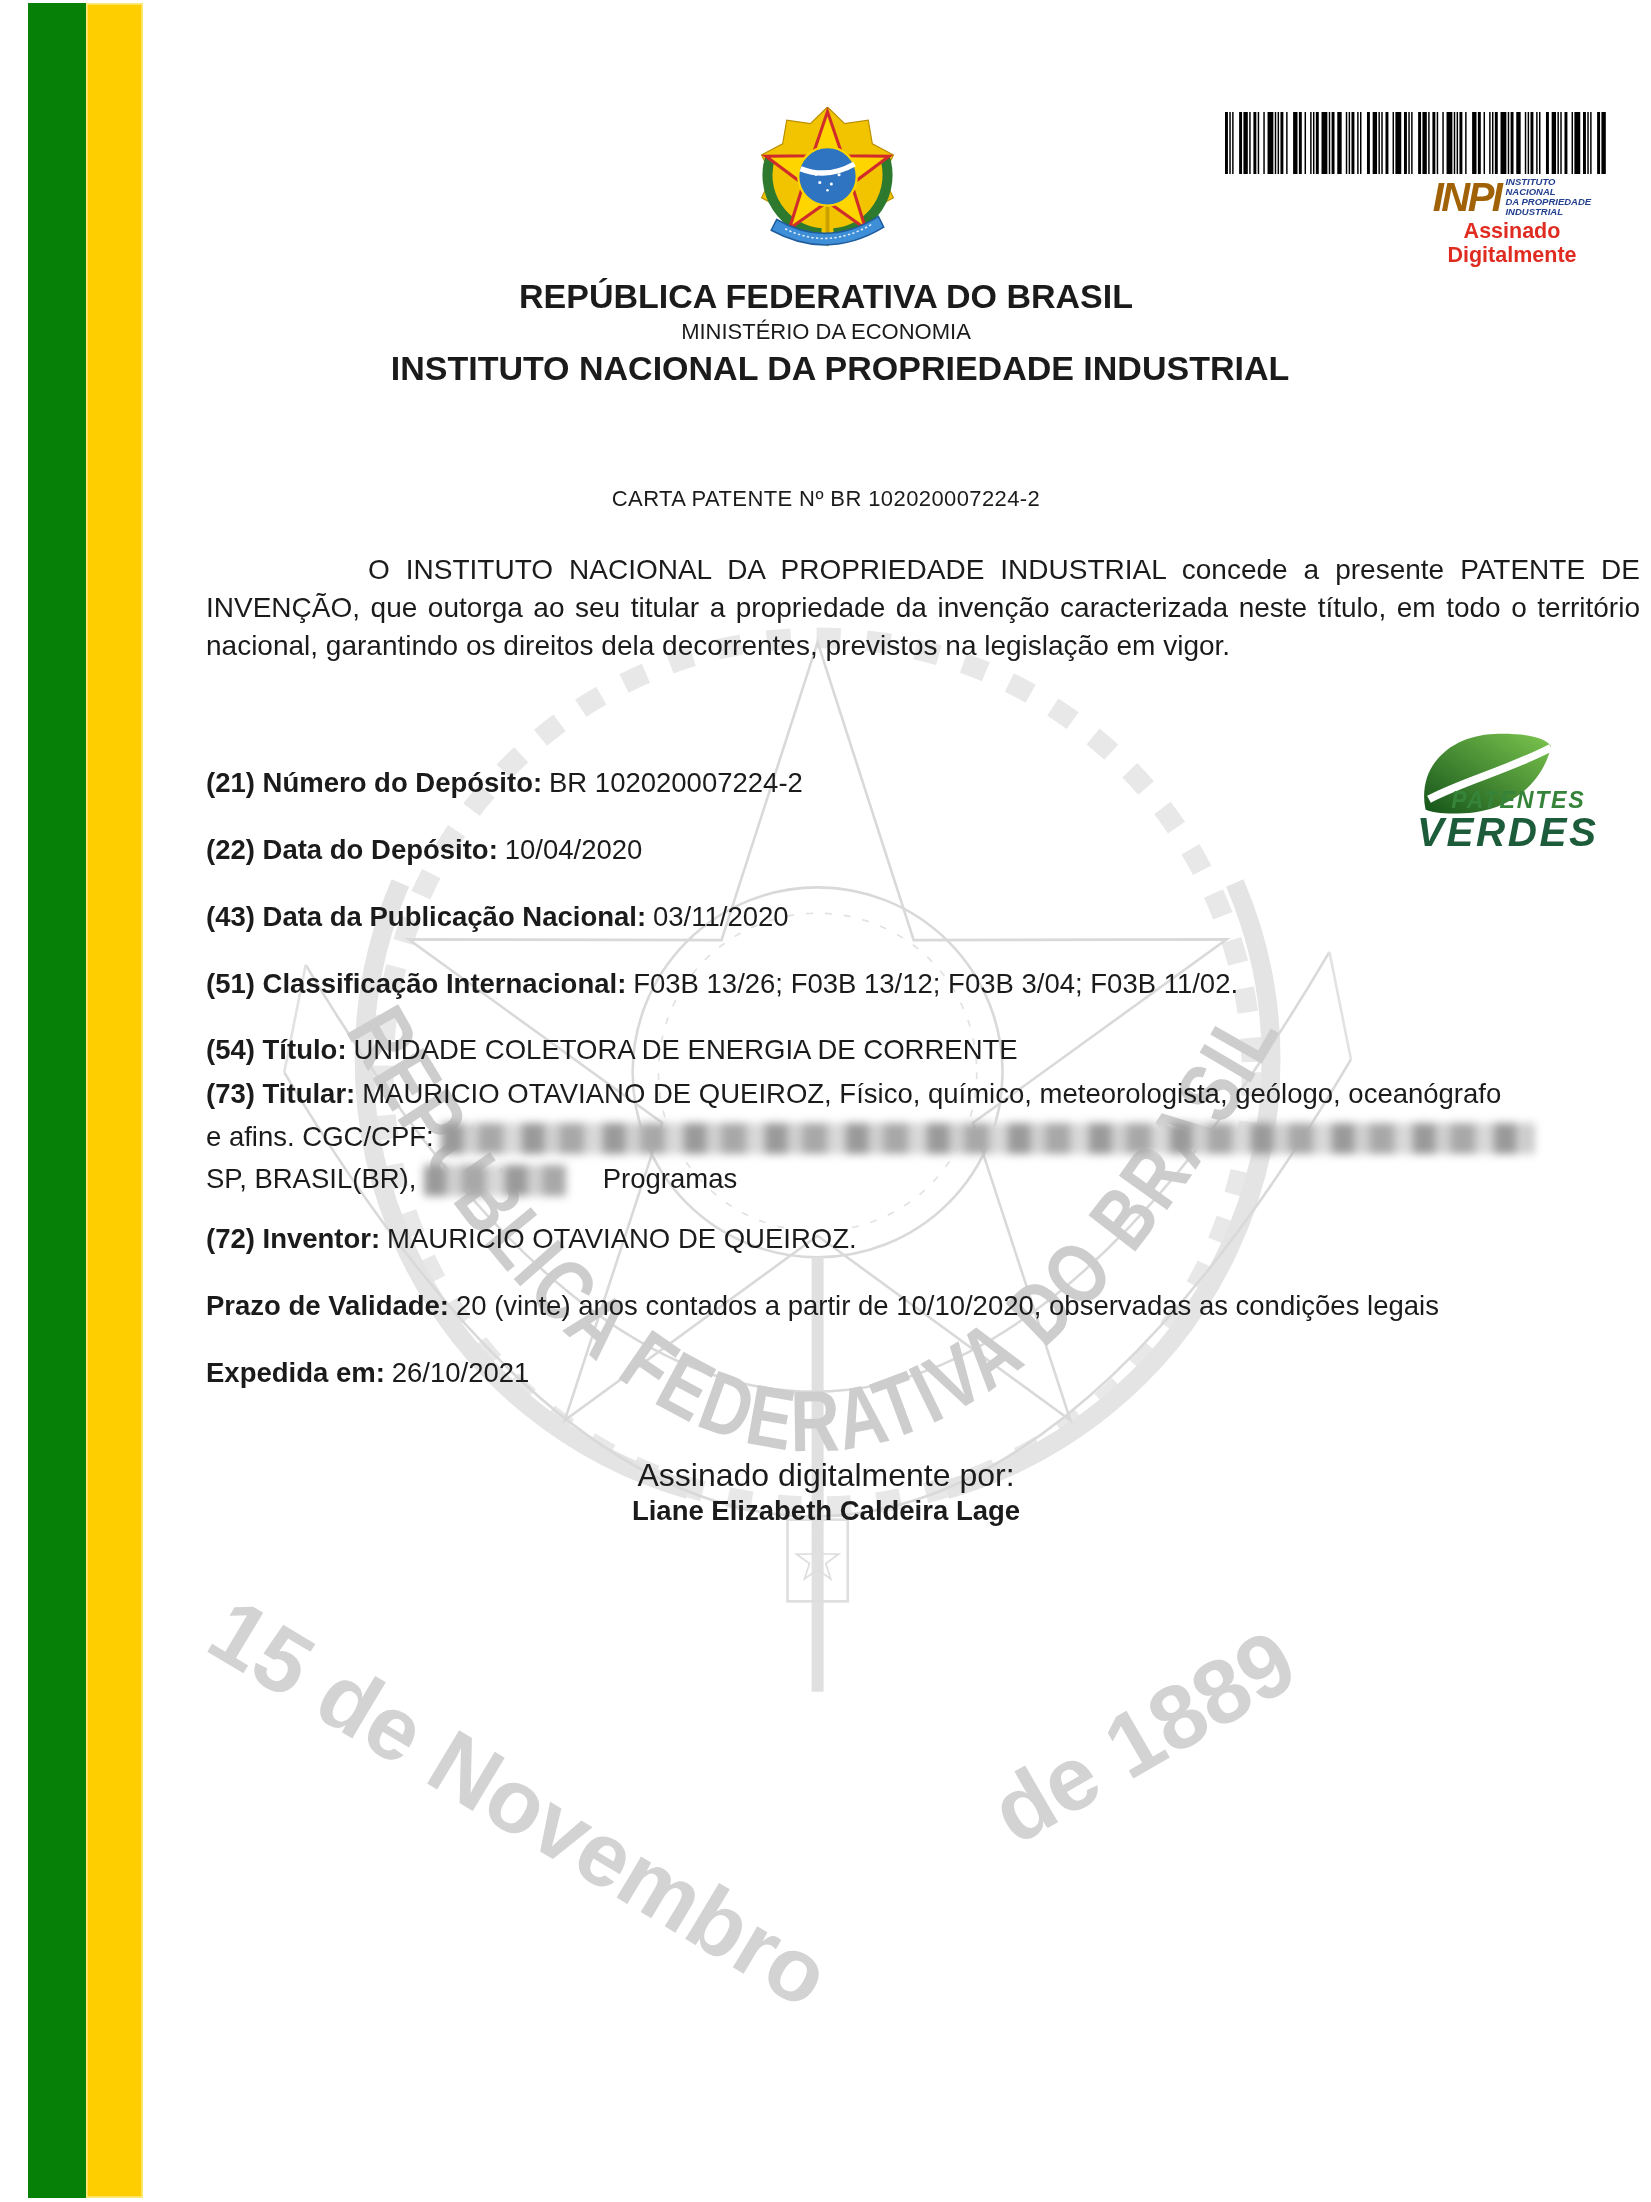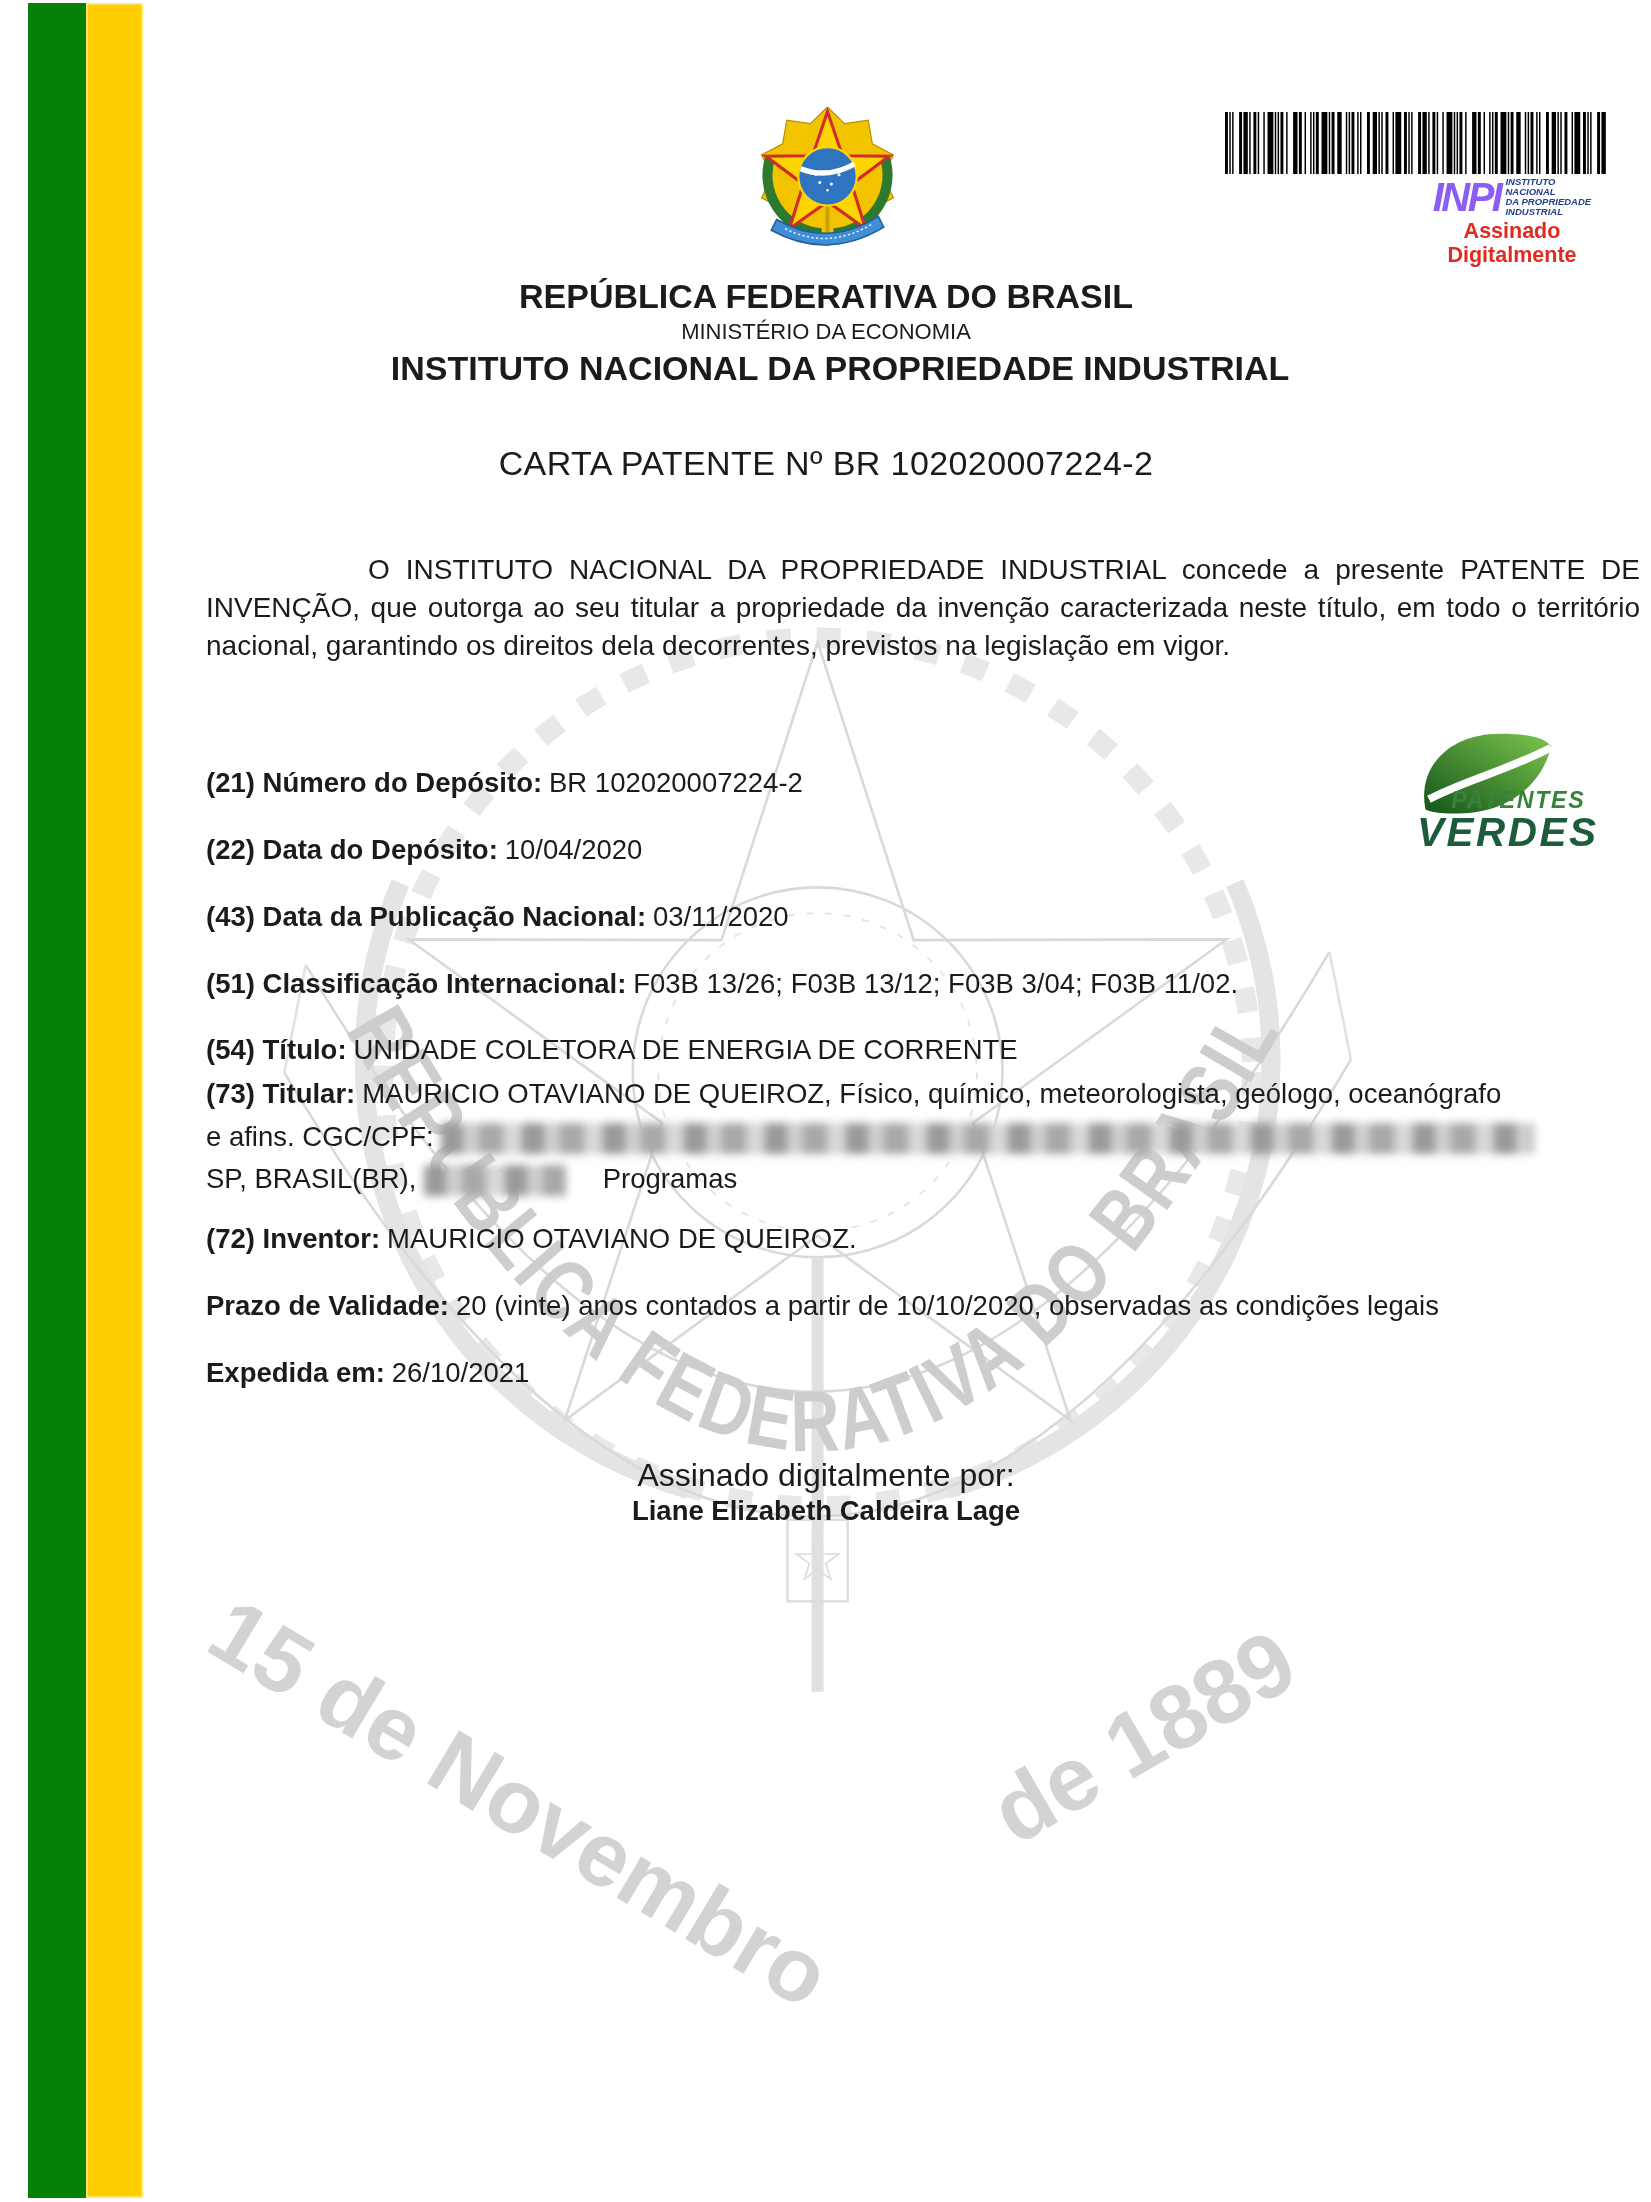--- a/index.html
+++ b/index.html
@@ -11,29 +11,29 @@
   .stripe{position:absolute;top:3.4px;bottom:5.2px;z-index:1;}
   .stripe-green{left:27.5px;width:59px;background:#068006;}
   .stripe-yellow{left:86px;width:57px;background:#ffce00;box-shadow:0 0 0 1.7px #ffe97a inset;}
   
   .watermark{position:absolute;left:138px;top:625px;z-index:2;pointer-events:none;}
   
   .barcode{position:absolute;left:1225px;top:112px;width:384px;height:62px;z-index:5;}
   
   .inpi-block{position:absolute;left:1383px;top:177px;width:258px;z-index:5;text-align:center;}
   .inpi-row{display:flex;align-items:center;justify-content:center;gap:5.2px;}
-  .inpi-acronym{font-size:40px;font-weight:900;font-style:italic;letter-spacing:-2.6px;color:#8b5cf6;line-height:38px;text-align:right;}
+  .inpi-acronym{font-size:40px;font-weight:900;font-style:italic;letter-spacing:-2.6px;color:#a16207;line-height:38px;text-align:right;}
   .inpi-caption{text-align:left;font-size:9.5px;line-height:10px;font-weight:bold;font-style:italic;color:#23418e;}
   .signed{margin-top:1.7px;font-size:21.5px;line-height:24px;font-weight:bold;color:#e02b20;}
   
   .h-center{position:absolute;left:0;right:0;text-align:center;z-index:5;white-space:nowrap;}
   .h-republic{top:277px;font-size:34px;font-weight:bold;}
   .h-ministry{top:319px;font-size:22px;}
   .h-institute{top:349px;font-size:34px;font-weight:bold;padding-left:28px;}
-  .carta{top:444px;font-size:34px;letter-spacing:0.4px;}
+  .carta{top:486px;font-size:22px;letter-spacing:0.4px;}
   
   .grant{position:absolute;left:206px;top:551px;width:1434px;z-index:5;
     font-size:28px;line-height:38px;text-align:justify;text-indent:162px;margin:0;}
   .field{position:absolute;left:206px;right:17px;z-index:5;font-size:27.5px;line-height:38px;white-space:nowrap;}
   .fl{font-weight:bold;margin-right:6.9px;}
   .redact{display:inline-block;height:31px;vertical-align:-7.7px;border-radius:1.7px;
     background:repeating-linear-gradient(90deg,#9a9a9a 0 22.4px,#cfcfcf 22.4px 38px,#a8a8a8 38px 62px,#d8d8d8 62px 81px);
     filter:blur(4.3px);}
   .redact-wide{width:1093px;}
   .redact-small{width:142px;margin-right:29px;}

